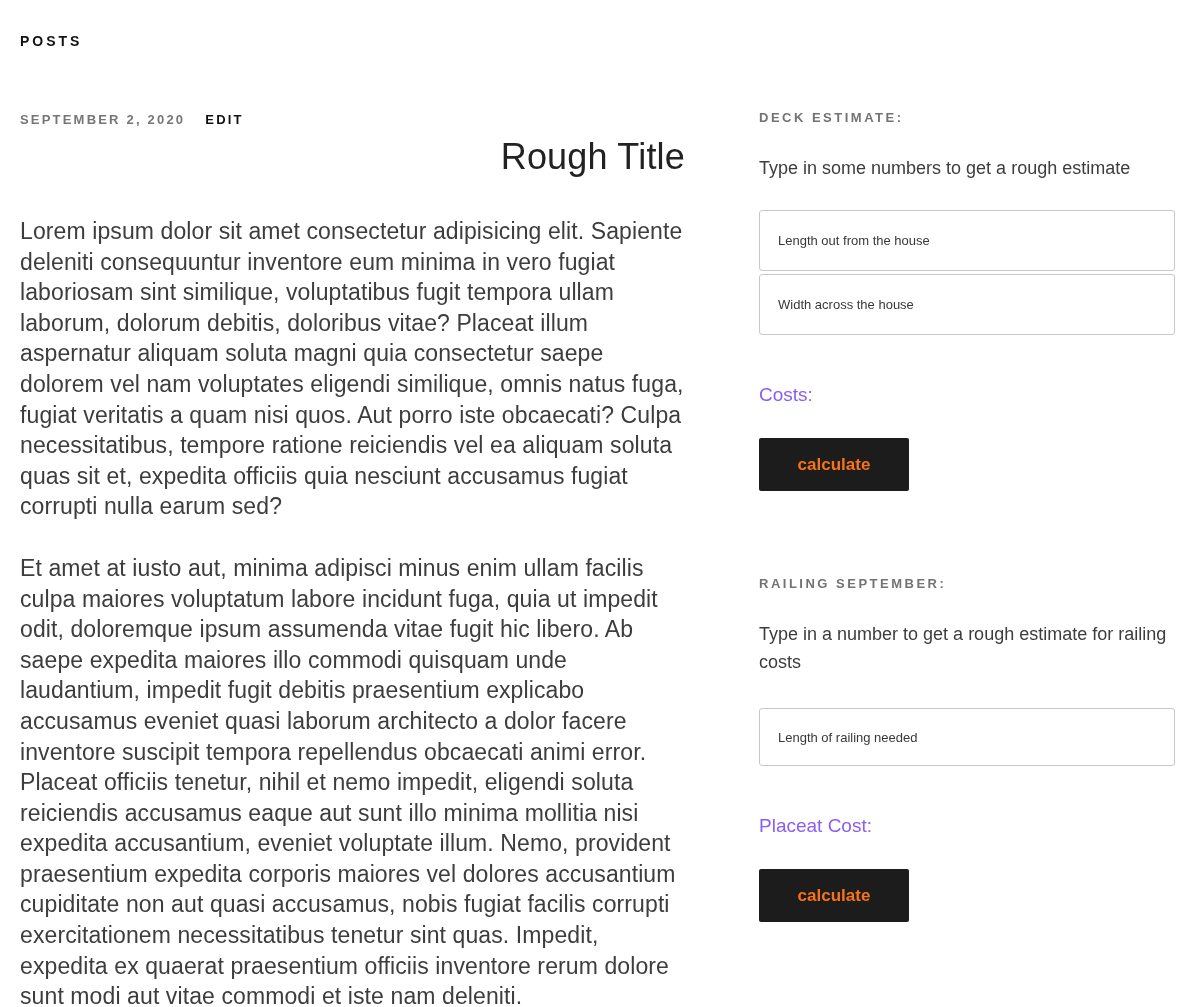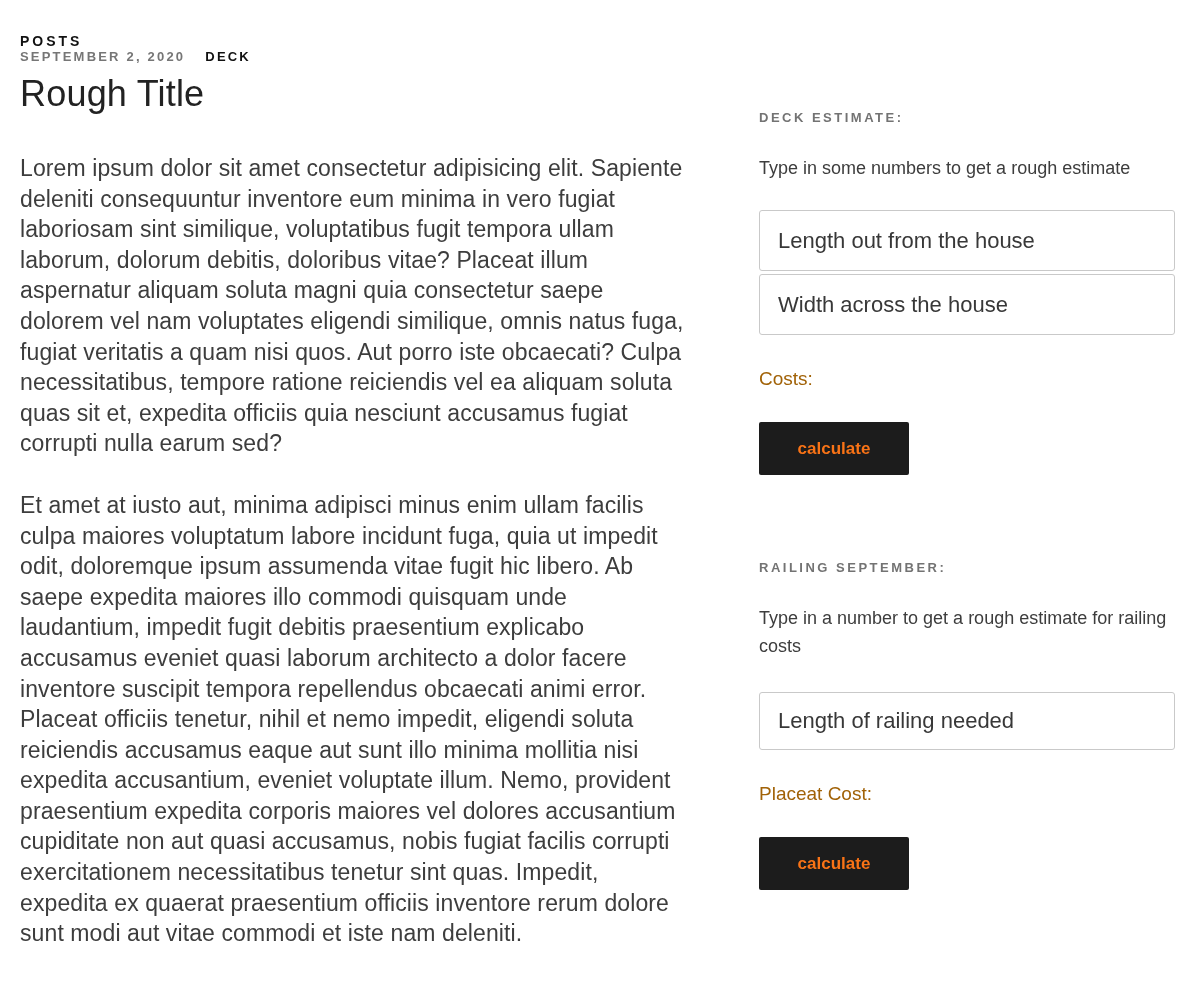--- a/index.html
+++ b/index.html
@@ -18,21 +18,21 @@
   .sidebar  { width: 416px; flex: 0 0 416px; margin-left: 74px; }
 
   
   .posts-heading {
     margin-top: 33px;
     font-size: 14px;
     font-weight: 700;
     letter-spacing: 3px;
     color: #111111;
   }
-  .entry-header { }
+  .entry-header { margin-top: 63px; }
   .entry-meta { display: flex; align-items: baseline; }
   .entry-date {
     font-size: 13px;
     font-weight: 700;
     letter-spacing: 2.2px;
     color: #767676;
   }
   .edit-link {
     font-size: 13px;
     font-weight: 700;
@@ -42,20 +42,21 @@
     margin-left: 20px;
     cursor: pointer;
   }
   .entry-title {
     margin-top: 9px;
     font-size: 36px;
     font-weight: 400;
     color: #222222;
     letter-spacing: 0.2px;
     cursor: pointer;
+    text-align: right;
   }
   .entry-content p {
     font-size: 23px;
     line-height: 30.6px;
     color: #3d3d3d;
     letter-spacing: 0.1px;
   }
   .entry-content p.para-1 { margin-top: 38px; }
   .entry-content p.para-2 { margin-top: 31px; }
 
@@ -75,33 +76,33 @@
     color: #3d3d3d;
   }
   .est-input {
     display: block;
     width: 416px;
     height: 61px;
     border: 1px solid #c9c9c9;
     border-radius: 3px;
     background: #ffffff;
     font-family: "Liberation Sans", sans-serif;
-    font-size: 22px;
+    font-size: 13px;
     color: #333333;
     padding: 0 0 0 18px;
     outline: none;
   }
   .est-input::placeholder { color: #383838; opacity: 1; }
   .input-1 { margin-top: 28px; }
   .input-2 { margin-top: 3px; }
   .input-3 { margin-top: 32px; height: 58px; }
   .result-label {
-    margin-top: 33px;
+    margin-top: 49px;
     font-size: 19px;
-    color: #a16207;
+    color: #8b5cf6;
   }
   .calc-button {
     display: block;
     margin-top: 32px;
     width: 150px;
     height: 53px;
     background: #1c1c1c;
     border: none;
     border-radius: 2px;
     color: #f97316;
@@ -116,21 +117,21 @@
 
 <div class="container">
 
   <div class="main-col">
     <h2 class="posts-heading">POSTS</h2>
 
     <article>
       <header class="entry-header">
         <div class="entry-meta">
           <span class="entry-date">SEPTEMBER 2, 2020</span>
-          <a class="edit-link">DECK</a>
+          <a class="edit-link">EDIT</a>
         </div>
         <h1 class="entry-title">Rough Title</h1>
       </header>
       <div class="entry-content">
         <p class="para-1">Lorem ipsum dolor sit amet consectetur adipisicing elit. Sapiente deleniti consequuntur inventore eum minima in vero fugiat laboriosam sint similique, voluptatibus fugit tempora ullam laborum, dolorum debitis, doloribus vitae? Placeat illum aspernatur aliquam soluta magni quia consectetur saepe dolorem vel nam voluptates eligendi similique, omnis natus fuga, fugiat veritatis a quam nisi quos. Aut porro iste obcaecati? Culpa necessitatibus, tempore ratione reiciendis vel ea aliquam soluta quas sit et, expedita officiis quia nesciunt accusamus fugiat corrupti nulla earum sed?</p>
         <p class="para-2">Et amet at iusto aut, minima adipisci minus enim ullam facilis culpa maiores voluptatum labore incidunt fuga, quia ut impedit odit, doloremque ipsum assumenda vitae fugit hic libero. Ab saepe expedita maiores illo commodi quisquam unde laudantium, impedit fugit debitis praesentium explicabo accusamus eveniet quasi laborum architecto a dolor facere inventore suscipit tempora repellendus obcaecati animi error. Placeat officiis tenetur, nihil et nemo impedit, eligendi soluta reiciendis accusamus eaque aut sunt illo minima mollitia nisi expedita accusantium, eveniet voluptate illum. Nemo, provident praesentium expedita corporis maiores vel dolores accusantium cupiditate non aut quasi accusamus, nobis fugiat facilis corrupti exercitationem necessitatibus tenetur sint quas. Impedit, expedita ex quaerat praesentium officiis inventore rerum dolore sunt modi aut vitae commodi et iste nam deleniti.</p>
       </div>
     </article>
   </div>
 

